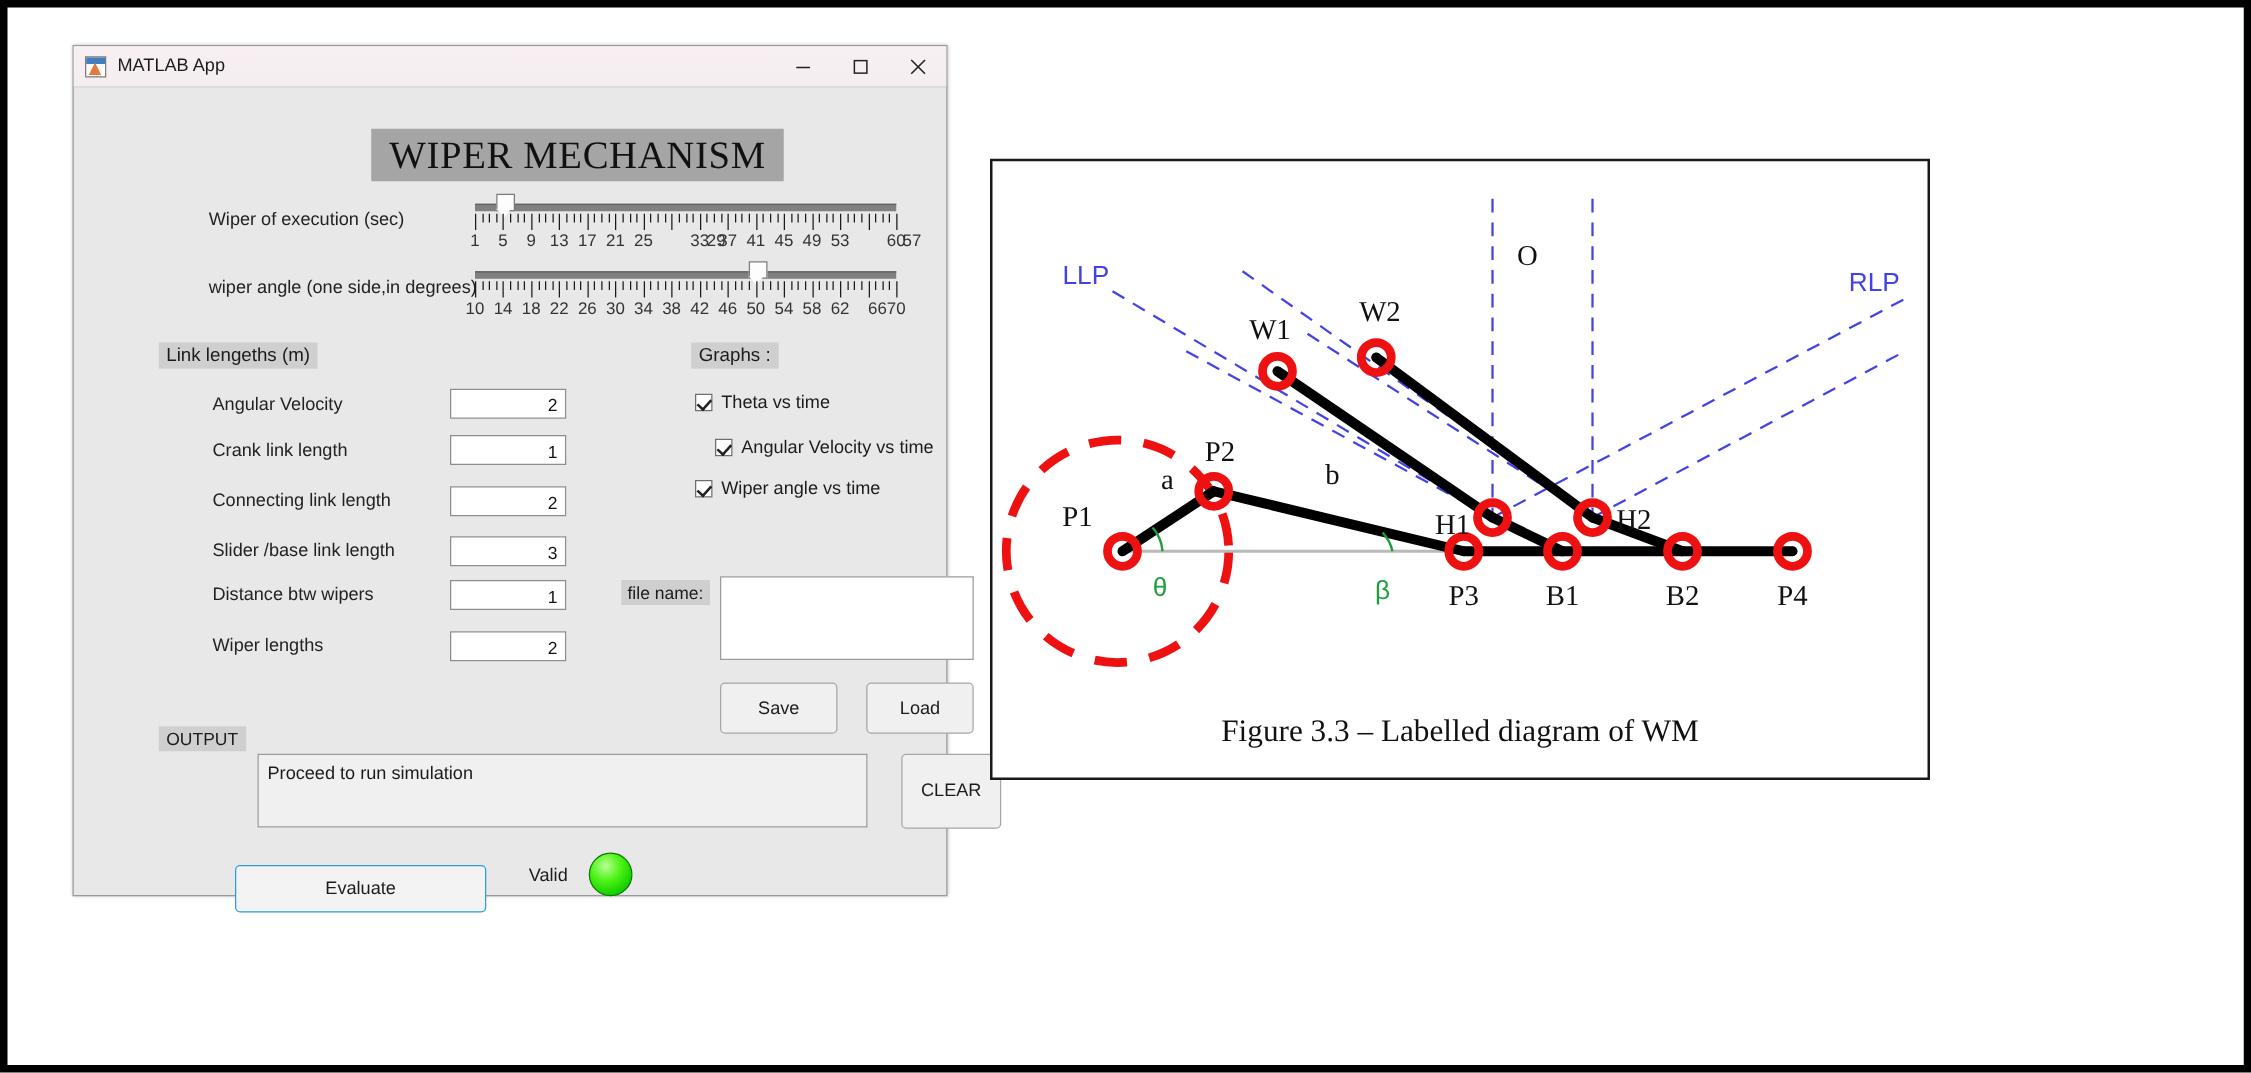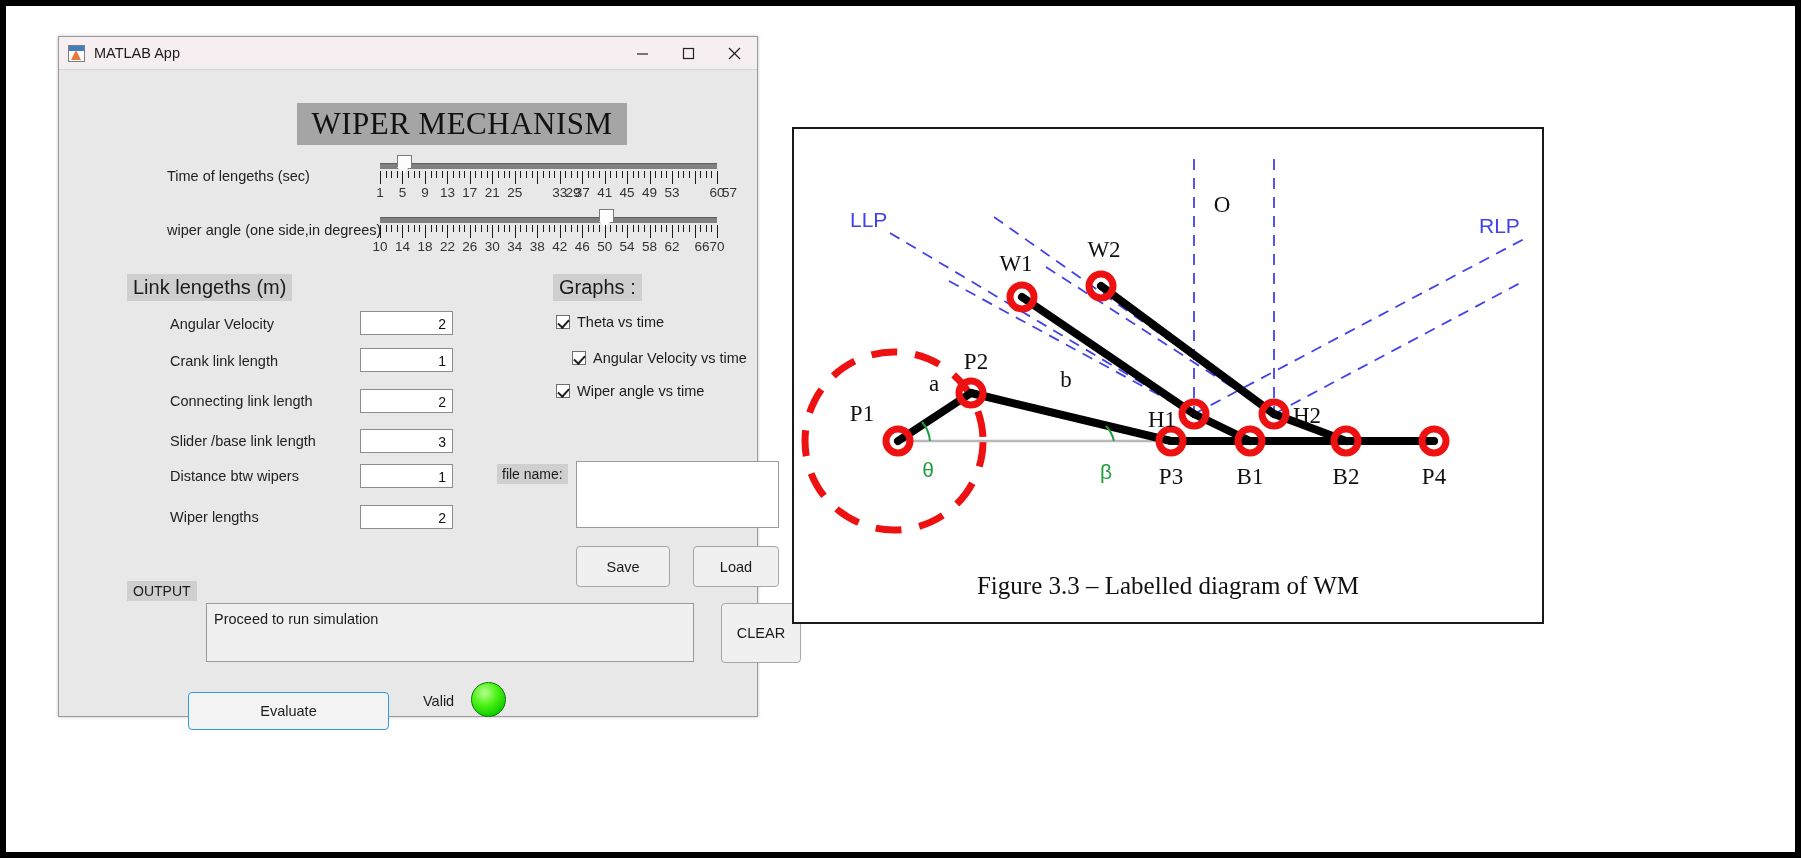--- a/index.html
+++ b/index.html
@@ -33,21 +33,21 @@
   .slider-knob:after{content:"";position:absolute;left:-1px;top:11px;width:0;height:0;
      border-left:6.5px solid transparent;border-right:6.5px solid transparent;border-top:7px solid #fdfdfd;}
   .ruler{position:relative;height:13px;margin-top:2px;}
   .ruler i{position:absolute;top:0;width:1px;background:#1a1a1a;}
   .ruler i.major{height:13px;}
   .ruler i.minor{height:7px;}
   .tick-labels{position:relative;height:16px;margin-top:1px;}
   .tick-labels b{position:absolute;top:0;font-weight:normal;font-size:13.5px;color:#333;transform:translateX(-50%);}
 
   
-  .sect-head{position:absolute;background:#cfcfcf;font-size:20px;color:#1b1b1b;padding:2px 6px;}
+  .sect-head{position:absolute;background:#cfcfcf;font-size:15px;color:#1b1b1b;padding:2px 6px;}
 
   
   .num-field{position:absolute;width:93px;height:24px;background:#fff;border:1px solid #8d8d8d;
      box-sizing:border-box;font-size:14px;color:#111;text-align:right;padding:2px 6px 2px 2px;line-height:20px;}
 
   
   .cbrow{position:absolute;display:flex;align-items:center;}
   .cbox{width:14px;height:14px;border:1px solid #6e6e6e;background:#fff;position:relative;
      box-sizing:border-box;flex:none;margin-right:7px;}
   .cbox:after{content:"";position:absolute;left:3px;top:1px;width:5px;height:9px;
@@ -101,21 +101,21 @@
           </svg>
       </div>
       <div class="winbtn">
         <svg width="15" height="15" viewBox="0 0 15 15">
             <line x1="2" y1="2" x2="13" y2="13" stroke="#222" stroke-width="1.3"></line>
             <line x1="13" y1="2" x2="2" y2="13" stroke="#222" stroke-width="1.3"></line>
           </svg>
       </div>
     </div>
 
-    <div class="form-label" style="left:108px;top:131px;">Time of lengeths (sec)</div>
+    <div class="form-label" style="left:108px;top:131px;">Wiper of execution (sec)</div>
     <div class="slider-wrap" id="slider-time-wrap" style="left:321px;top:126px;">
       <div class="slider-track">
         <div class="slider-knob" id="knob-time" style="left: 16.8475px;"></div>
       </div>
       <div class="ruler" id="ruler-time">
           <i class="major" style="left: 0px;"></i>
           <i class="minor" style="left: 5.61667px;"></i>
           <i class="minor" style="left: 11.2333px;"></i>
           <i class="minor" style="left: 16.85px;"></i>
           <i class="major" style="left: 22.4667px;"></i>

